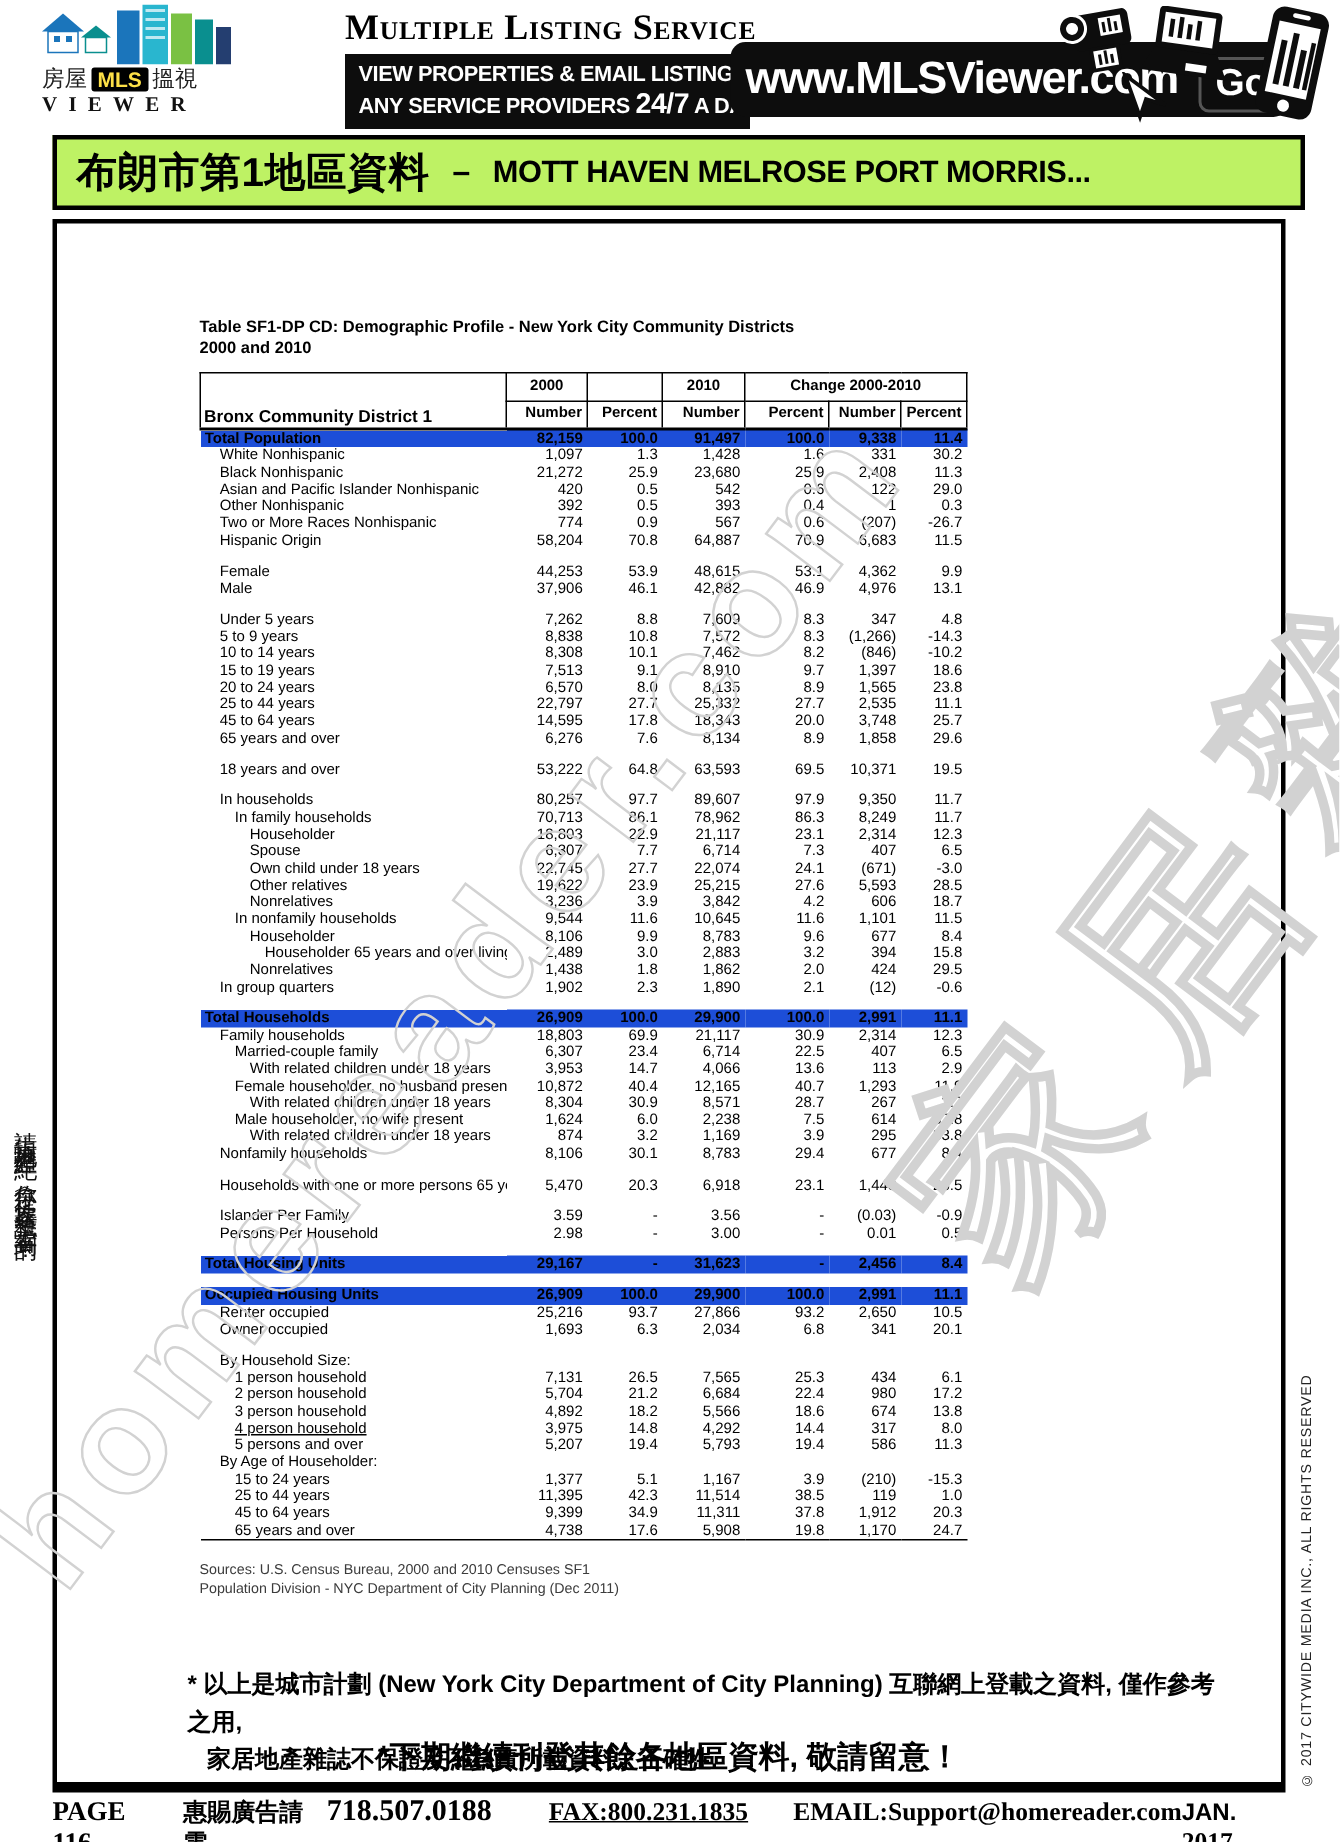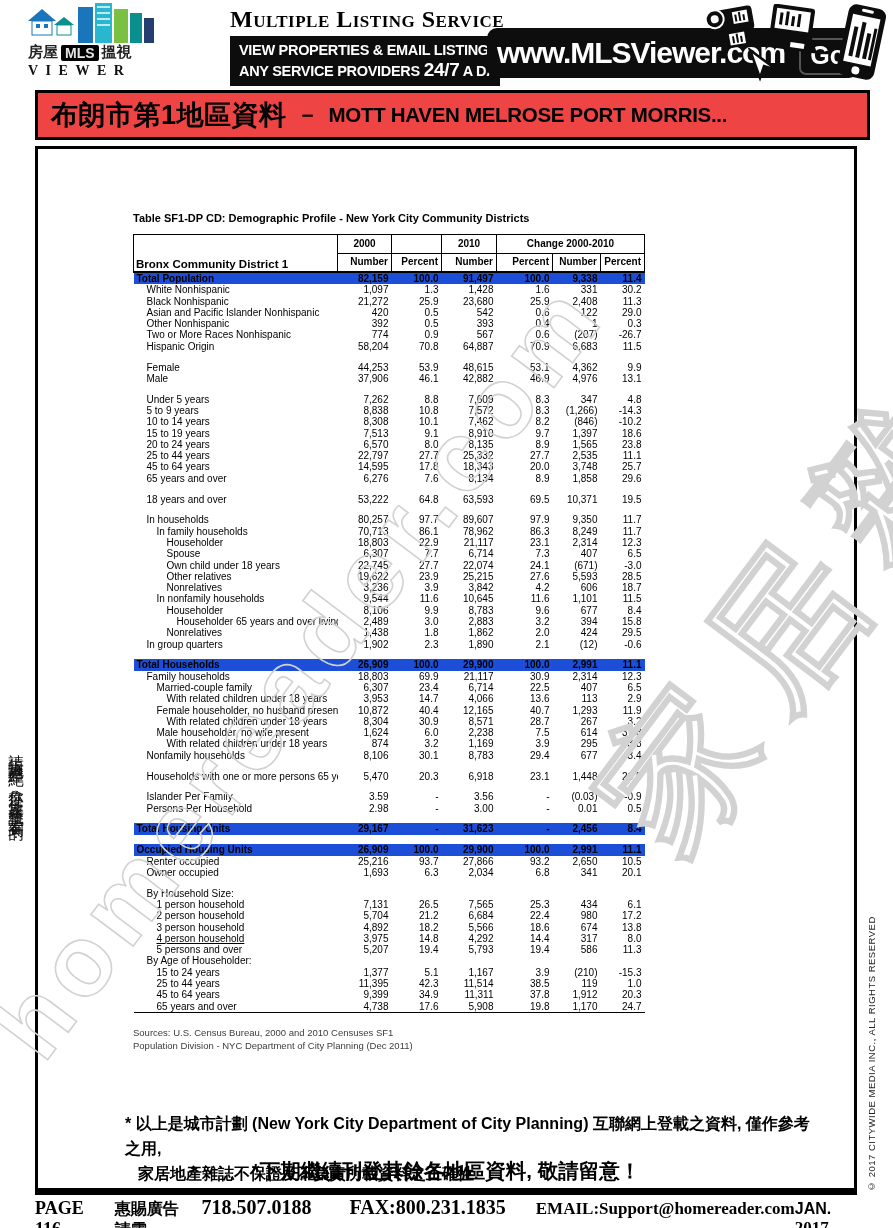--- a/index.html
+++ b/index.html
@@ -4,38 +4,38 @@
 <style>
   html,body{margin:0;padding:0;background:#fff;}
   #page{position:relative;width:893px;height:1228px;background:#fff;overflow:hidden;
         font-family:"Liberation Sans",sans-serif;color:#000;}
 
   
   #banner{position:absolute;left:0;top:0;width:893px;height:84px;}
   #logo{position:absolute;left:28px;top:3px;width:180px;height:78px;}
   #logo-art{display:block;}
   #logo-text{display:flex;align-items:center;gap:3px;margin-top:0;}
-  .logo-cn{font-weight:bold;font-size:15px;color:#222;}
-  .logo-mls{background:#000;color:#e5e5e5;font-weight:bold;font-size:14px;padding:0 4px;border-radius:2px;}
+  .logo-cn{font-weight:normal;font-size:15px;color:#222;}
+  .logo-mls{background:#000;color:#fde047;font-weight:bold;font-size:14px;padding:0 4px;border-radius:2px;}
   #logo-viewer{font-family:"Liberation Serif",serif;font-size:14px;font-weight:bold;letter-spacing:7.5px;margin-top:1px;color:#111;}
   #mls-block{position:absolute;left:230px;top:6px;}
   #mls-service-title{font-family:"Liberation Serif",serif;font-variant:small-caps;font-weight:bold;font-size:24px;letter-spacing:.5px;}
   #banner-bar{margin-top:3px;background:#0d0d0d;color:#fff;width:252px;padding:4px 9px 5px;}
   #banner-bar .bl{font-weight:bold;font-size:14.5px;letter-spacing:-.3px;white-space:nowrap;line-height:20px;}
   #banner-bar .big{font-size:19px;}
   #www-bar{position:absolute;left:487px;top:28px;width:372px;height:50px;background:#0d0d0d;border-radius:10px;
            display:flex;align-items:center;color:#fff;}
   #www-text{font-weight:bold;font-size:30px;letter-spacing:-1px;padding-left:10px;white-space:nowrap;}
   #go-box{position:absolute;right:3px;bottom:3px;background:#0d0d0d;border:2px solid #555;border-radius:7px;
           color:#fff;font-weight:bold;font-size:25px;padding:1px 9px 3px;}
   .gadget{position:absolute;}
   #cursor-arrow{position:absolute;left:746px;top:48px;}
 
   
-  #title-bar{position:absolute;left:35px;top:90px;width:816px;height:44px;border:3px solid #000;background:#ef4444;
+  #title-bar{position:absolute;left:35px;top:90px;width:816px;height:44px;border:3px solid #000;background:#bef264;
              display:flex;align-items:center;padding-left:13px;gap:10px;}
   #title-cn{font-weight:bold;font-size:27px;letter-spacing:.5px;}
   #title-sep{font-weight:bold;font-size:22px;}
   #title-en{font-weight:bold;font-size:20.5px;letter-spacing:-.3px;}
 
   
   #main-box{position:absolute;left:35px;top:146px;width:816px;height:1039px;border:3px solid #000;border-bottom-width:7px;background:#fff;}
   #tbl-wrap{position:absolute;left:95px;top:62px;}
   #tbl-title{font-weight:bold;font-size:11px;line-height:14px;margin-bottom:9px;}
 
@@ -64,21 +64,21 @@
              font-family:"Liberation Serif",serif;font-size:15.5px;letter-spacing:3px;color:#111;}
   #side-right{position:absolute;left:866px;top:878px;height:314px;writing-mode:vertical-rl;transform:rotate(180deg);
               font-size:9.5px;letter-spacing:.5px;color:#222;}
 
   
   #footer{position:absolute;left:35px;top:1196px;width:822px;display:flex;align-items:baseline;}
   .f-serif{font-family:"Liberation Serif",serif;font-weight:bold;}
   #f-page{font-size:18px;}
   #f-ad{font-size:16px;font-weight:bold;margin-left:14px;}
   #f-phone{font-size:20px;margin-left:7px;}
-  #f-fax{font-size:20px;margin-left:38px;}
+  #f-fax{font-size:17px;margin-left:38px;text-decoration:underline;}
   #f-email{font-size:17px;margin-left:30px;}
   #f-date{margin-left:auto;}
   #f-month{font-size:16px;font-weight:bold;}
   #f-year{font-family:"Liberation Serif",serif;font-weight:bold;font-size:17px;}
 
   
   .wm{position:absolute;color:transparent;-webkit-text-stroke:1.6px #d2d2d2;font-weight:bold;
       pointer-events:none;z-index:6;white-space:nowrap;transform-origin:0 0;}
   #wm1{left:-30px;top:1010px;font-size:100px;letter-spacing:10px;transform:rotate(-53deg);}
   #wm2{left:555px;top:770px;font-size:150px;letter-spacing:30px;transform:rotate(-53deg);}
@@ -179,20 +179,21 @@
   <div id="title-bar">
     <span id="title-cn">布朗市第1地區資料</span>
     <span id="title-sep">－</span>
     <span id="title-en">MOTT HAVEN MELROSE PORT MORRIS...</span>
   </div>
 
   <div id="main-box">
     <div id="tbl-wrap">
       <div id="tbl-title">
         <div>Table SF1-DP  CD:  Demographic Profile - New York City Community Districts</div>
+        <div>2000 and 2010</div>
       </div>
       <table class="dtable">
         <colgroup>
           <col style="width:204px">
             <col style="width:54px">
             <col style="width:50px">
           <col style="width:55px">
             <col style="width:56px">
             <col style="width:48px">
             <col style="width:44px">

